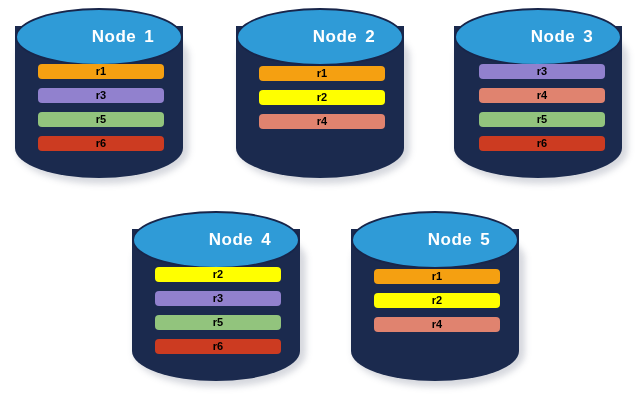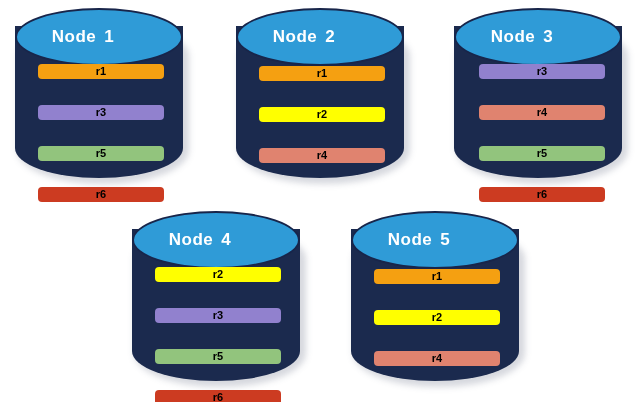--- a/index.html
+++ b/index.html
@@ -70,37 +70,38 @@
     height: 58px;
     display: flex;
     align-items: center;
     justify-content: center;
     color: #ffffff;
     font-size: 17px;
     font-weight: bold;
     letter-spacing: 0.5px;
     z-index: 3;
     pointer-events: none;
+    padding-left: 40px;
   }
   .node-label .lbl-num {
     margin-left: 8px;
   }
 
   
   .replica-stack {
     position: absolute;
     left: 27px;
     top: 56px;
     width: 126px;
     z-index: 4;
   }
 
   .replica-bar {
     height: 15px;
-    margin-bottom: 26px;
+    margin-bottom: 9px;
     border-radius: 4px;
     display: flex;
     align-items: center;
     justify-content: center;
     color: #000000;
     font-size: 11px;
     font-weight: bold;
     line-height: 1;
     box-sizing: border-box;
   }

